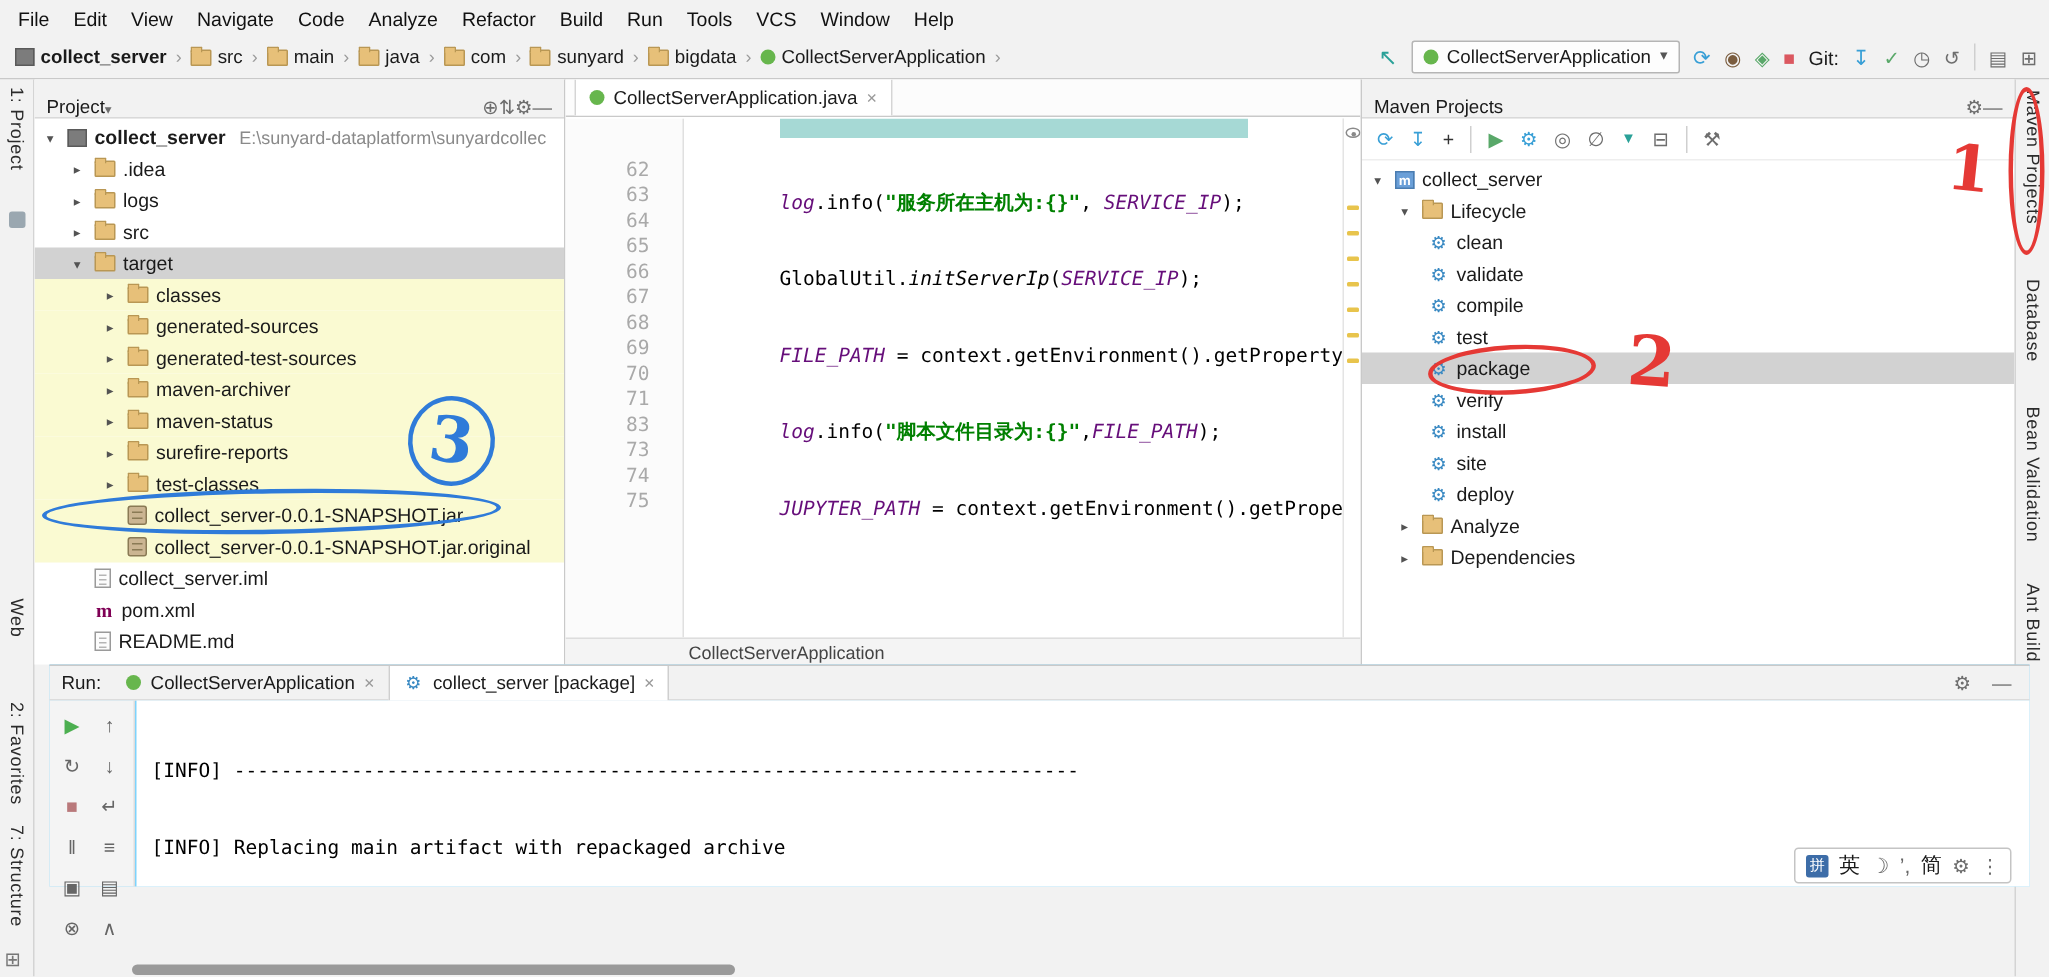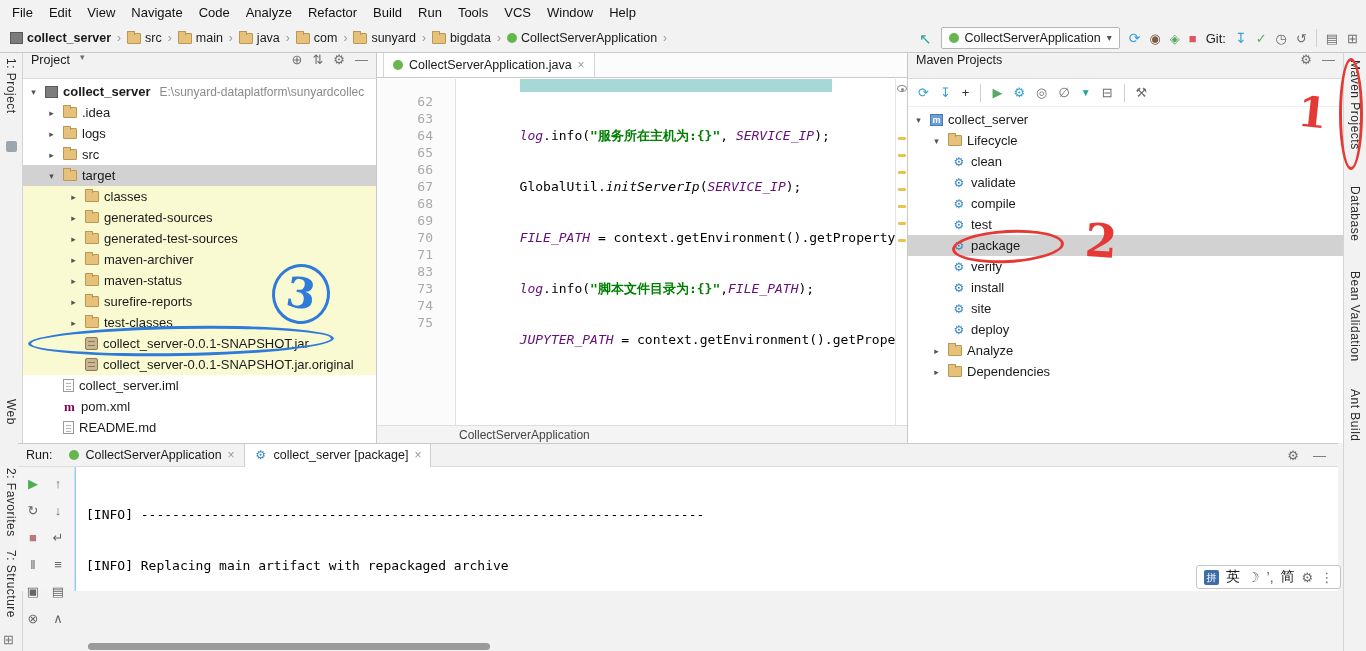--- a/index.html
+++ b/index.html
@@ -31,21 +31,21 @@
   .fileico:before{content:"";position:absolute;left:2px;right:2px;top:3px;border-top:1px solid #b5b5b5;box-shadow:0 3px 0 #b5b5b5,0 6px 0 #b5b5b5}
   .pomico{color:#7f0055;font-weight:bold;font-family:"Liberation Serif",serif;font-size:13px;width:13px;text-align:center;display:inline-block;flex:none}
   .goal-gear{color:#3788c2;font-size:12px;width:14px;text-align:center;display:inline-block;flex:none}
   
   .stripe-l{position:absolute;left:0;top:53px;width:23px;height:598px;background:#f2f2f2;border-right:1px solid #d4d4d4}
   .stripe-r{position:absolute;left:1343px;top:53px;width:23px;height:598px;background:#f2f2f2;border-left:1px solid #d4d4d4}
   .vtab{writing-mode:vertical-rl;font-size:12px;color:#2b2b2b;position:absolute;left:4px;display:flex;flex-direction:column;align-items:center;gap:5px;letter-spacing:.5px}
   .mini-ic{width:11px;height:11px;display:inline-block;border-radius:2px}
   
   .project{position:absolute;left:23px;top:53px;width:354px;height:390px;background:#fff;border-right:1px solid #c9c9c9;overflow:hidden}
-  .phead{height:26px;background:#f2f2f2;border-bottom:1px solid #d9d9d9;display:flex;align-items:flex-start;gap:10px;padding:0 8px;font-size:12.5px}
+  .phead{height:26px;background:#f2f2f2;border-bottom:1px solid #d9d9d9;display:flex;align-items:flex-end;gap:0;padding:0 8px;font-size:12.5px}
   .phead .sp{flex:1}
   .trow{height:21px;display:flex;align-items:center;gap:5px;font-size:13px;white-space:nowrap;overflow:hidden}
   .arrow{width:13px;text-align:center;font-size:9px;color:#535353;flex:none}
   .ind0{padding-left:4px}.ind1{padding-left:22px}.ind2{padding-left:44px}
   .sel-row{background:#d2d2d2}
   .yel{background:#fafad2}
   .gray-path{color:#8a8a8a;font-size:12px;margin-left:4px}
   .tree-pad{padding-top:2px}
   
   .editor{position:absolute;left:377px;top:53px;width:531px;height:390px;background:#fff;border-right:1px solid #c9c9c9;overflow:hidden}
@@ -65,21 +65,21 @@
   .estripe{position:absolute;right:0;top:26px;bottom:18px;width:12px;background:#ffffff;border-left:1px solid #e4e4e4}
   .etick{position:absolute;left:2px;width:8px;height:3px;background:#e8c44c;border-radius:1px}
   .eye{position:absolute;left:1px;top:6px;width:10px;height:7px;border:1px solid #8a8a8a;border-radius:50%}
   .eye:before{content:"";position:absolute;left:3px;top:1.5px;width:3px;height:3px;border-radius:50%;background:#8a8a8a}
   .crumbbar{position:absolute;left:0;right:0;bottom:0;height:18px;background:#f4f4f4;border-top:1px solid #ddd;display:flex;align-items:center;padding-left:82px;font-size:12px;color:#444}
   
   .maven{position:absolute;left:908px;top:53px;width:435px;height:390px;background:#fff;overflow:hidden}
   .mtool{height:28px;display:flex;align-items:center;gap:11px;padding:0 10px;border-bottom:1px solid #eee}
   .mtool .ic{font-size:13px}
   
-  .runp{position:absolute;left:18px;top:443px;width:1320px;height:148px;background:#7dd3fc;border-top:1px solid #c9c9c9}
+  .runp{position:absolute;left:33px;top:443px;width:1320px;height:148px;background:#7dd3fc;border-top:1px solid #c9c9c9}
   .rhead{height:23px;background:#f2f2f2;border-bottom:1px solid #dcdcdc;display:flex;align-items:center;font-size:12.5px}
   .rtab{display:flex;align-items:center;gap:6px;height:23px;padding:0 9px}
   .rtab.active{background:#fff;border-left:1px solid #cfcfcf;border-right:1px solid #cfcfcf}
   .rhead .sp{flex:1}
   .rtool{position:absolute;left:0;top:23px;bottom:0;width:57px;background:#f4f4f4;border-right:1px solid #ddd}
   .rt-ic{position:absolute;width:18px;height:18px;text-align:center;line-height:18px;font-size:13px;color:#666}
   .console{position:absolute;left:58px;top:23px;right:0;bottom:0;background:#fff;font-family:"DejaVu Sans Mono",monospace;font-size:13px;line-height:17px;padding:5px 0 0 10px;white-space:pre;overflow:hidden}
   .cons-line{height:17px;color:#000}
   
   .ime{position:absolute;left:1196px;top:565px;height:24px;background:#fff;border:1px solid #c4c4c4;border-radius:3px;display:flex;align-items:center;gap:7px;padding:0 7px;font-size:14px;z-index:30}
@@ -298,21 +298,21 @@
 <div class="editor">
   <div class="tabbar">
     <div class="etab">
       <span class="dot-green"></span>
       <span>CollectServerApplication.java</span>
       <span class="closex">×</span>
     </div>
   </div>
   <div class="codewrap">
     <div class="sel-frag" style="left:143px"></div>
-    <div class="gutter" style="padding-top:14px">
+    <div class="gutter" style="padding-top:26px">
       <div class="gnum">62</div>
       <div class="gnum">63</div>
       <div class="gnum">64</div>
       <div class="gnum">65</div>
       <div class="gnum">66</div>
       <div class="gnum">67</div>
       <div class="gnum">68</div>
       <div class="gnum">69</div>
       <div class="gnum">70</div>
       <div class="gnum">71</div>

